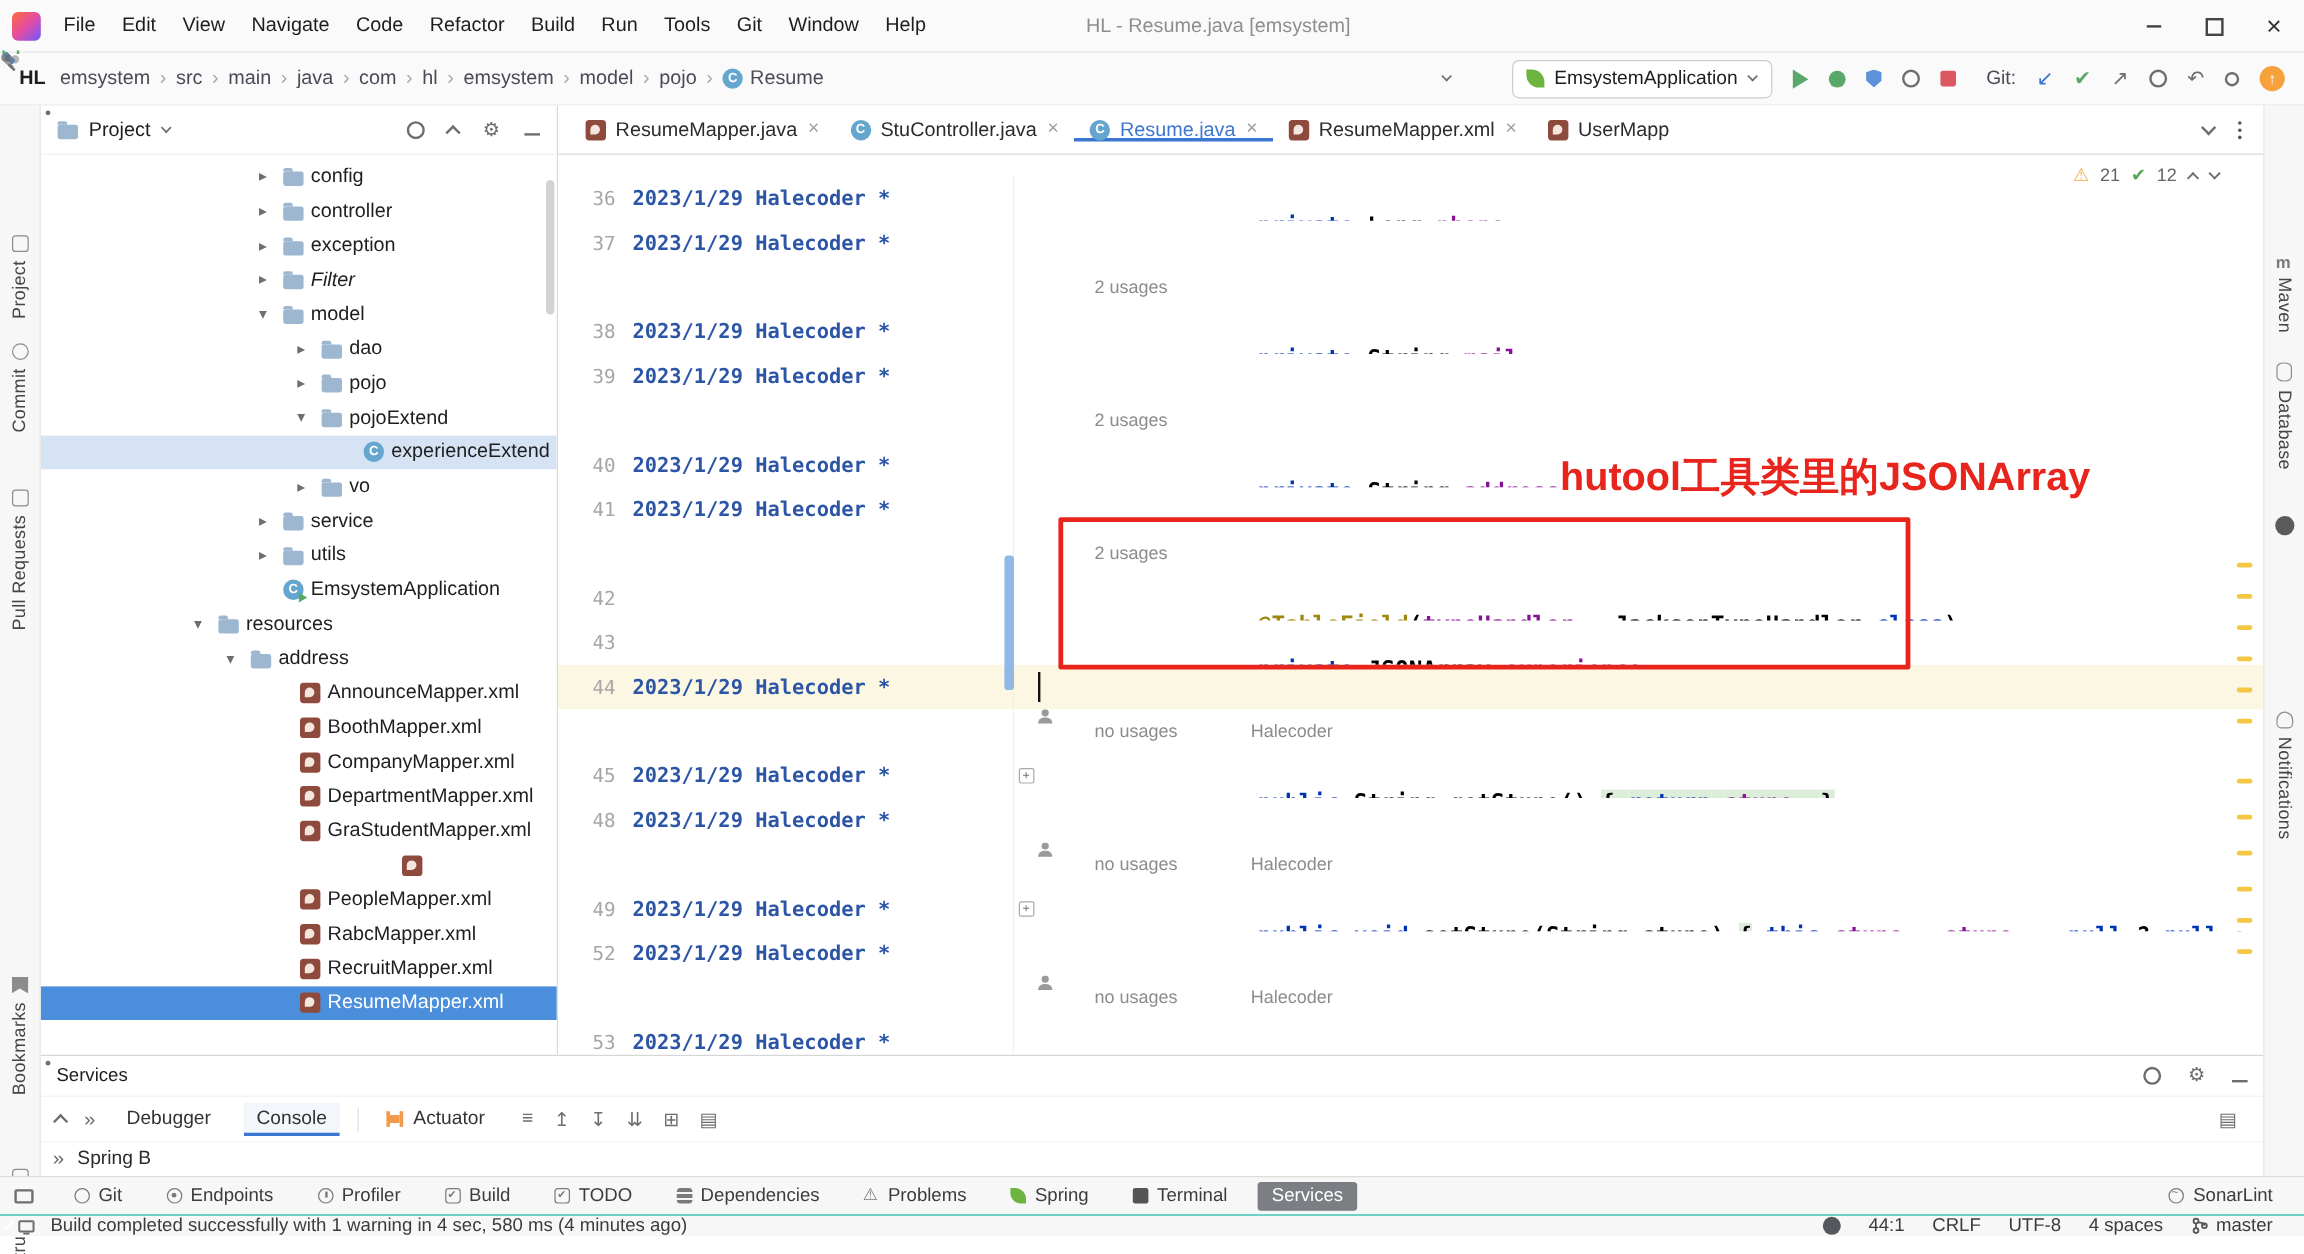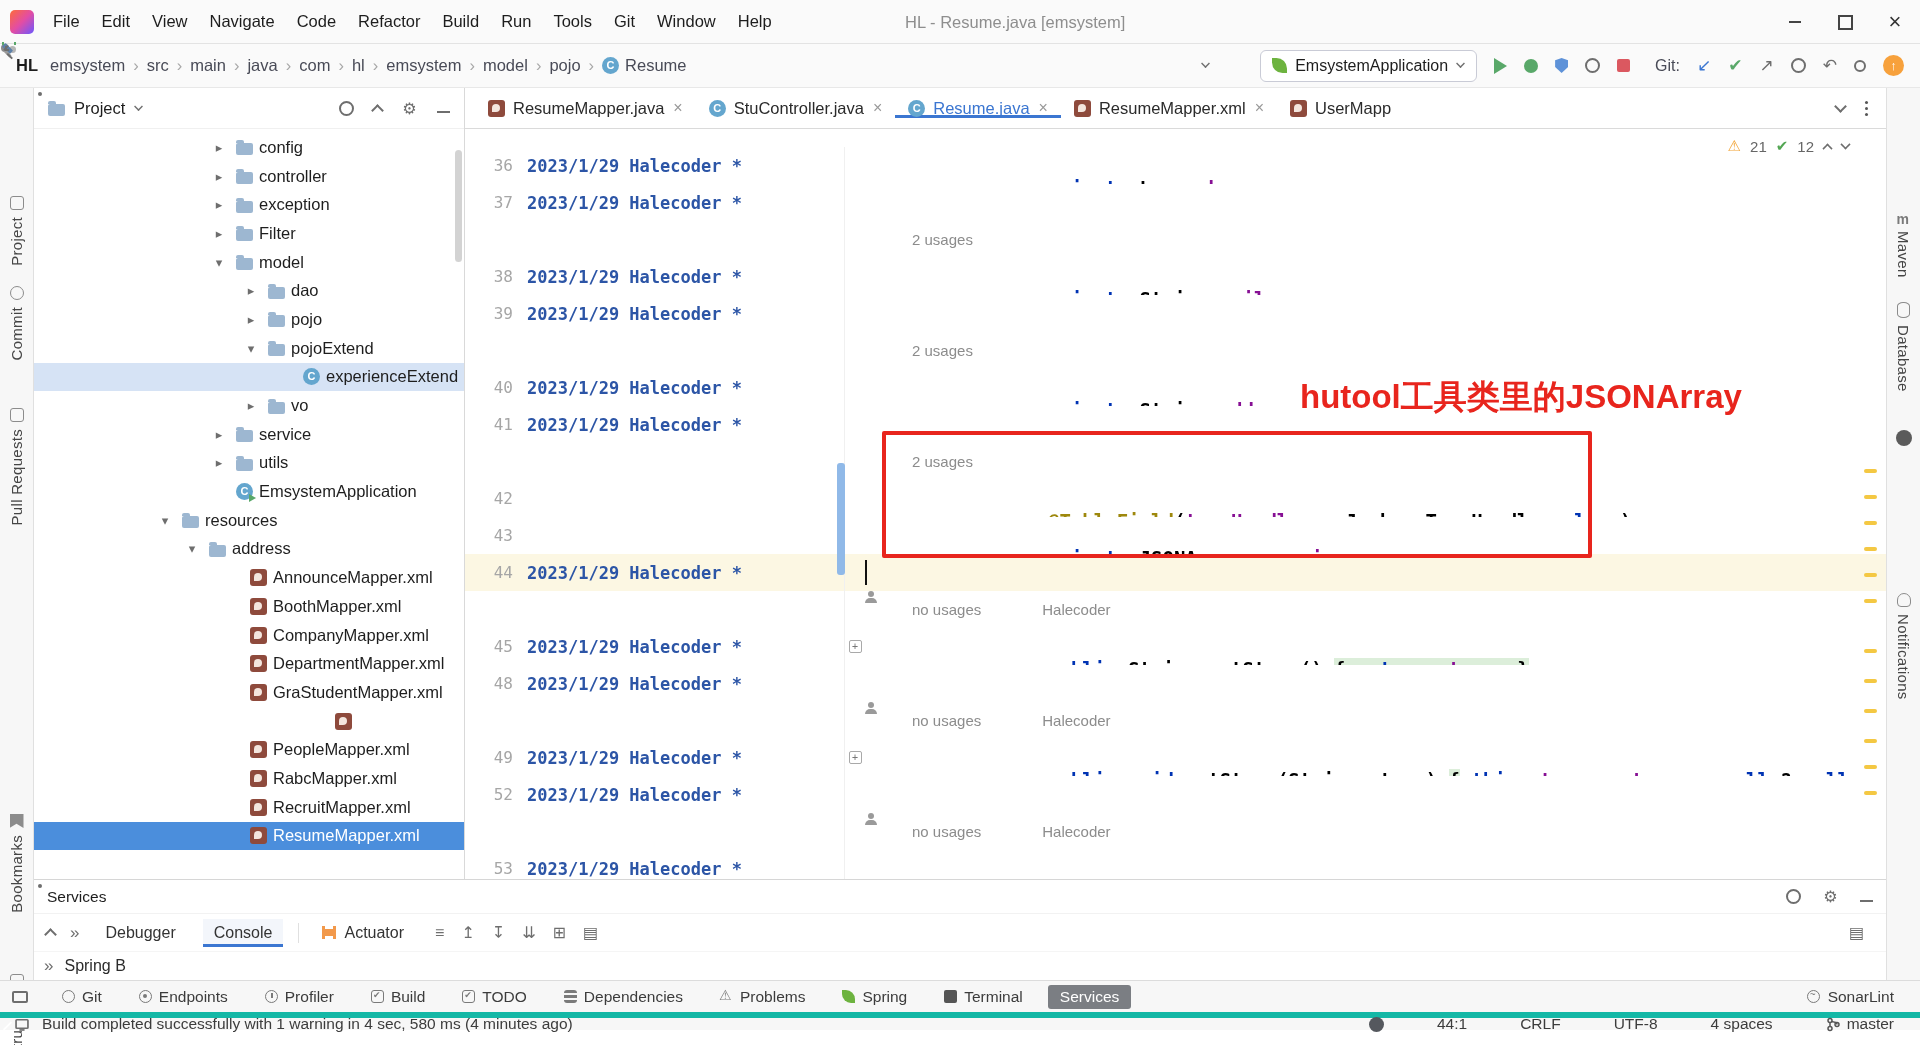--- a/index.html
+++ b/index.html
@@ -185,23 +185,23 @@
   .bbi.deps{border:none;background:repeating-linear-gradient(180deg,#7A7A7A 0 3px,transparent 3px 5px)}
   .bbi.problems{border:none}
   .bbi.problems::before{content:"⚠";font-size:14px;color:#7A7A7A;position:absolute;left:-1px;top:-3px}
   .bbi.spring{background:#6DB33F;border:none;border-radius:0 70% 0 70%}
   .bbi.terminal{background:#555;border:none;border-radius:2px}
   .bbi.sonar{border-radius:50%}
   .bbi.sonar::after{content:"~";position:absolute;left:2px;top:-2px;font-size:10px;color:#7A7A7A}
   .bb-right{margin-left:auto;display:flex;align-items:center;gap:8px;padding-right:14px}
 
   
-  .status-bar{position:absolute;left:0;top:1012px;width:1920px;height:18px;background:#F7F7F7;border-top:6px solid #14b8a6;display:flex;align-items:center;padding:0 14px;font-size:15.5px;color:#3C3C3C}
+  .status-bar{position:absolute;left:0;top:1012px;width:1920px;height:18px;background:#F7F7F7;border-top:1px solid #14b8a6;display:flex;align-items:center;padding:0 14px;font-size:15.5px;color:#3C3C3C}
   .sb-msg{margin-left:12px;white-space:nowrap}
-  .sb-right{margin-left:auto;display:flex;align-items:center;gap:53px;padding-right:12px}
+  .sb-right{margin-left:auto;display:flex;align-items:center;gap:23px;padding-right:12px}
   .sb-branch{display:flex;align-items:center;gap:6px}
 </style>
 </head>
 <body>
 
 <header class="titlebar">
   <span class="idea-logo"></span>
   <nav class="menubar">
 
   <span class="menu-item">File</span>
@@ -347,21 +347,21 @@
         <span class="icw folder"></span>
         <span class="tree-label">controller</span>
       </li>
 
       <li class="tree-row" style="padding-left: 174px;">
         <span class="chev col"></span>
         <span class="icw folder"></span>
         <span class="tree-label">exception</span>
       </li>
 
-      <li class="tree-row" style="padding-left: 174px;">
+      <li class="tree-row" style="padding-left: 174px; font-style: italic;">
         <span class="chev col"></span>
         <span class="icw folder"></span>
         <span class="tree-label">Filter</span>
       </li>
 
       <li class="tree-row" style="padding-left: 174px;">
         <span class="chev exp"></span>
         <span class="icw folder"></span>
         <span class="tree-label">model</span>
       </li>

